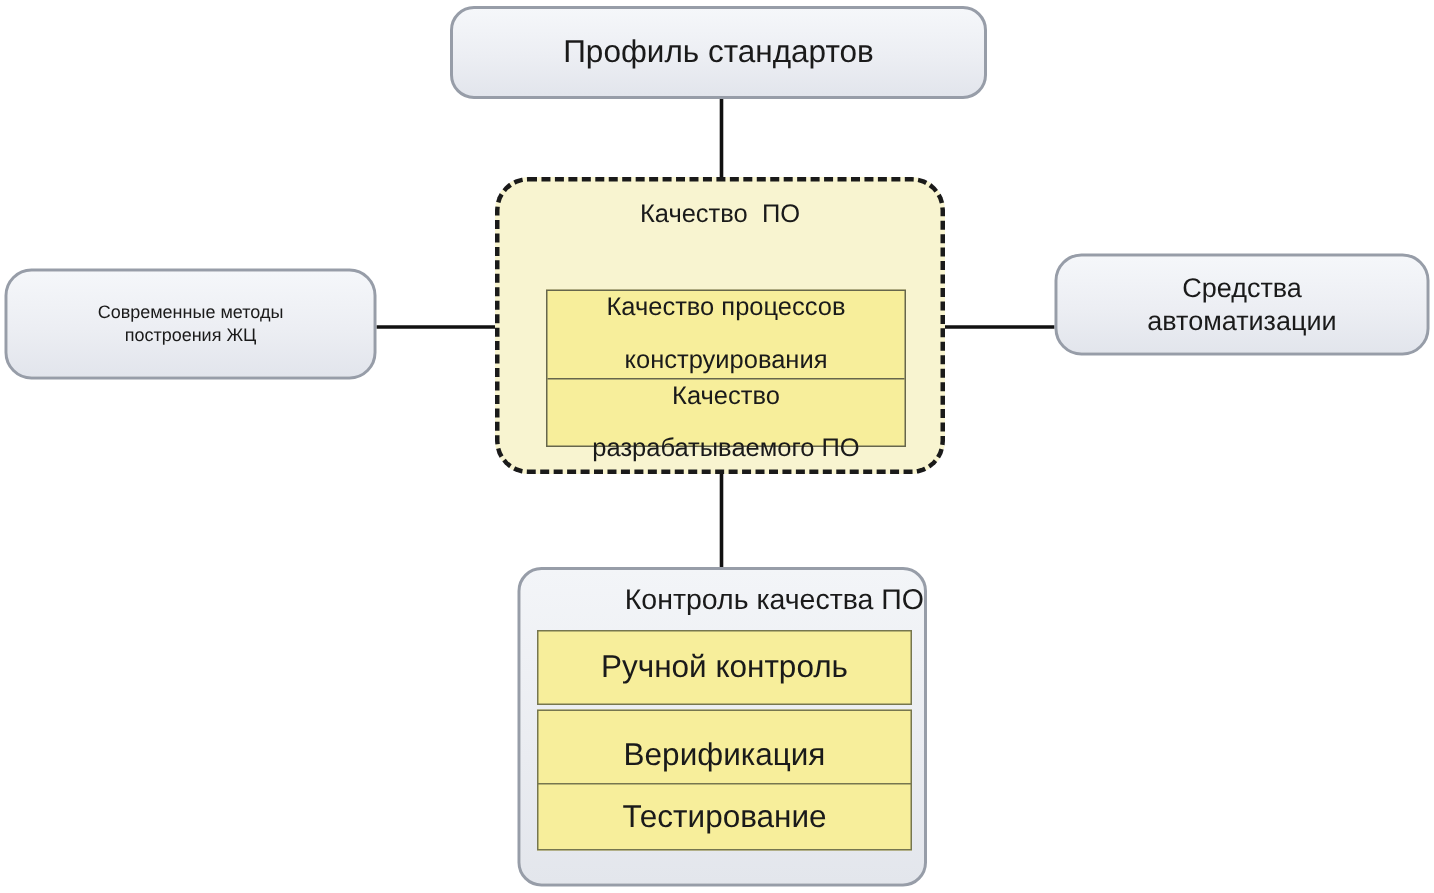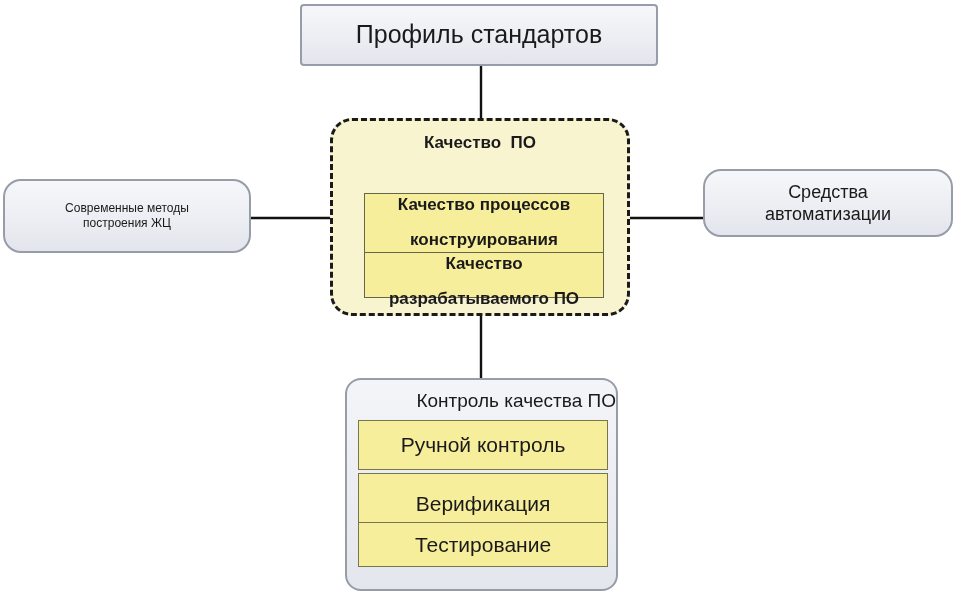--- a/index.html
+++ b/index.html
@@ -31,22 +31,22 @@
     display: flex;
     flex-direction: column;
     align-items: center;
     justify-content: center;
     text-align: center;
     line-height: 1.25;
   }
   #node-profile {
     left: 300px; top: 4px;
     width: 358px; height: 62px;
-    border-radius: 4px;
-    font-size: 25px;
+    border-radius: 16px;
+    font-size: 21px;
   }
   #node-methods {
     left: 3px; top: 179px;
     width: 248px; height: 74px;
     border-radius: 18px;
     font-size: 12px;
   }
   #node-automation {
     left: 703px; top: 169px;
     width: 250px; height: 68px;
@@ -55,21 +55,20 @@
   }
   
   #group-quality {
     position: absolute;
     box-sizing: border-box;
     left: 330px; top: 118px;
     width: 300px; height: 198px;
     background: #f8f4d0;
     border: 3px dashed #1a1a1a;
     border-radius: 22px;
-    font-weight: bold;
   }
   #group-quality .group-title {
     position: absolute;
     top: 12px; left: 0;
     width: 100%;
     text-align: center;
     font-size: 17px;
     white-space: pre;
   }
   #quality-cells {

